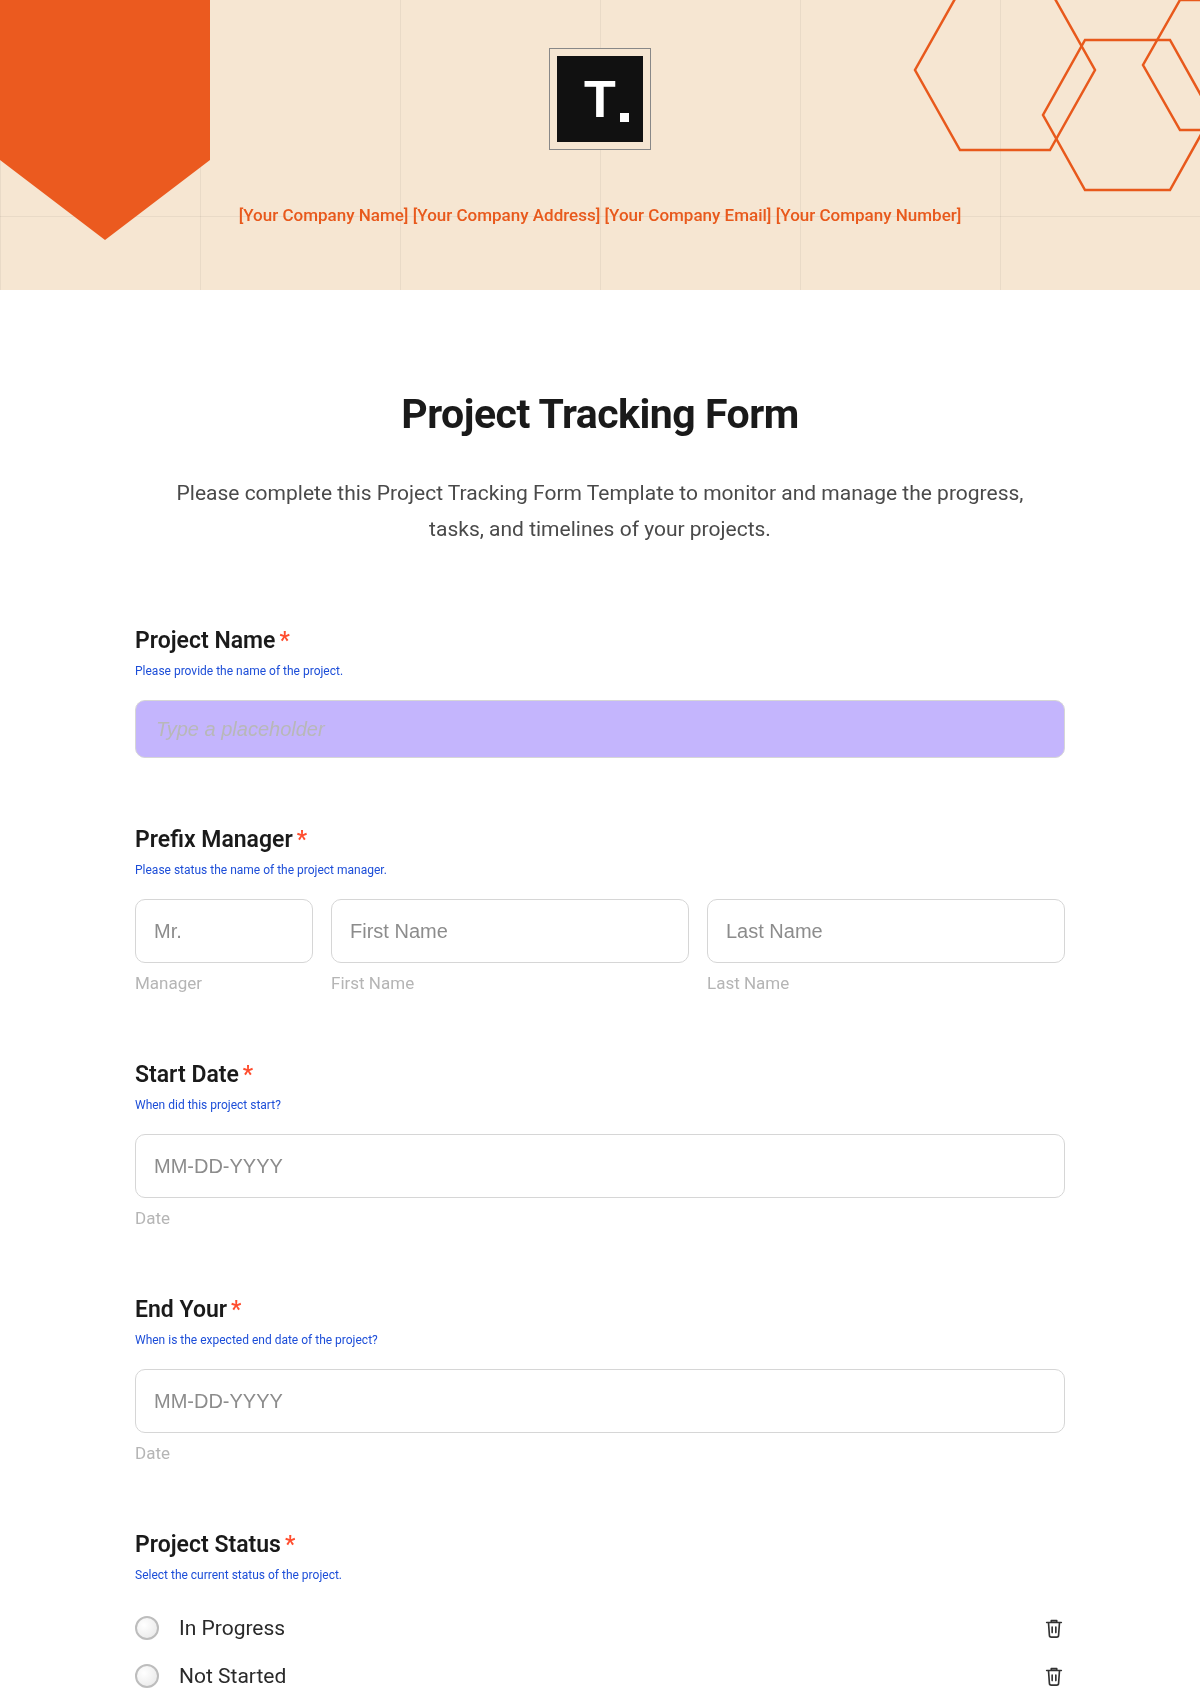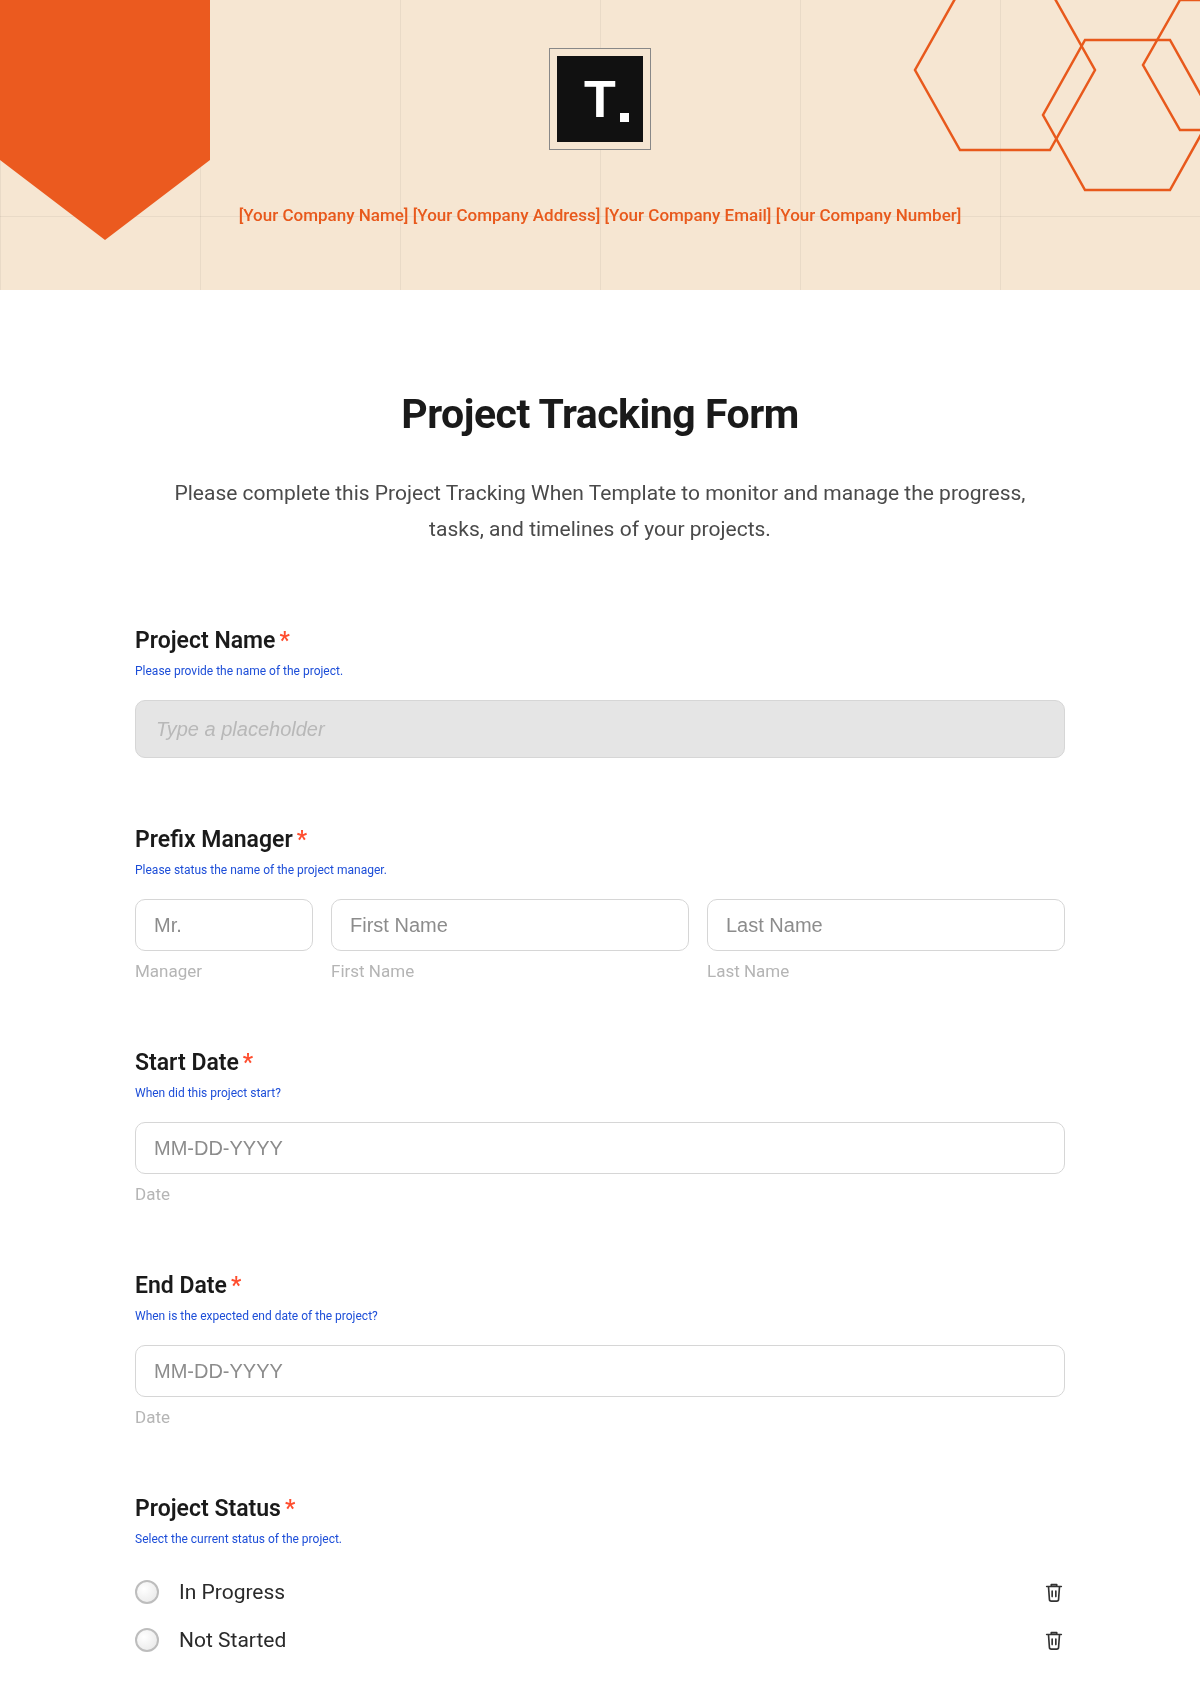--- a/index.html
+++ b/index.html
@@ -127,26 +127,26 @@
   }
   .text-input {
     width: 100%;
     height: 58px;
     border: 1px solid #d6d6d6;
     border-radius: 10px;
     padding: 0 20px;
     font-size: 20px;
     font-style: italic;
     color: #333;
-    background: #e5e5e5;
+    background: #c4b5fd;
   }
   .text-input::placeholder { color: #b8b8b8; font-style: italic; }
   .text-input-normal {
     width: 100%;
-    height: 52px;
+    height: 64px;
     border: 1px solid #d6d6d6;
     border-radius: 10px;
     padding: 0 18px;
     font-size: 20px;
     color: #333;
     background: #fff;
   }
   .text-input-normal::placeholder { color: #8c8c8c; font-style: normal; }
   .row-3 {
     display: flex;
@@ -213,21 +213,21 @@
     <polygon points="245,70 330,70 372,145 330,220 245,220 203,145" fill="none" stroke="#e8591c" stroke-width="2.5"></polygon>
     <polygon points="340,30 415,30 452,95 415,160 340,160 303,95" fill="none" stroke="#e8591c" stroke-width="2.5"></polygon>
   </svg>
 
   <div class="company-line">[Your Company Name] [Your Company Address] [Your Company Email] [Your Company Number]</div>
 </div>
 
 <div class="content">
 
   <h1 class="form-title">Project Tracking Form</h1>
-  <p class="form-intro">Please complete this Project Tracking When Template to monitor and manage the progress, tasks, and timelines of your projects.</p>
+  <p class="form-intro">Please complete this Project Tracking Form Template to monitor and manage the progress, tasks, and timelines of your projects.</p>
 
   <div class="field-block">
     <div class="field-label">
       <span>Project Name</span><span class="req">*</span>
     </div>
     <div class="field-help">Please provide the name of the project.</div>
     <input class="text-input" type="text" placeholder="Type a placeholder" style="">
   </div>
 
   <div class="field-block">
@@ -255,21 +255,21 @@
     <div class="field-label">
       <span>Start Date</span><span class="req">*</span>
     </div>
     <div class="field-help">When did this project start?</div>
     <input class="text-input-normal" type="text" placeholder="MM-DD-YYYY" style="">
     <div class="sub-label">Date</div>
   </div>
 
   <div class="field-block">
     <div class="field-label">
-      <span>End Date</span><span class="req">*</span>
+      <span>End Your</span><span class="req">*</span>
     </div>
     <div class="field-help">When is the expected end date of the project?</div>
     <input class="text-input-normal" type="text" placeholder="MM-DD-YYYY" style="">
     <div class="sub-label">Date</div>
   </div>
 
   <div class="field-block">
     <div class="field-label">
       <span>Project Status</span><span class="req">*</span>
     </div>

